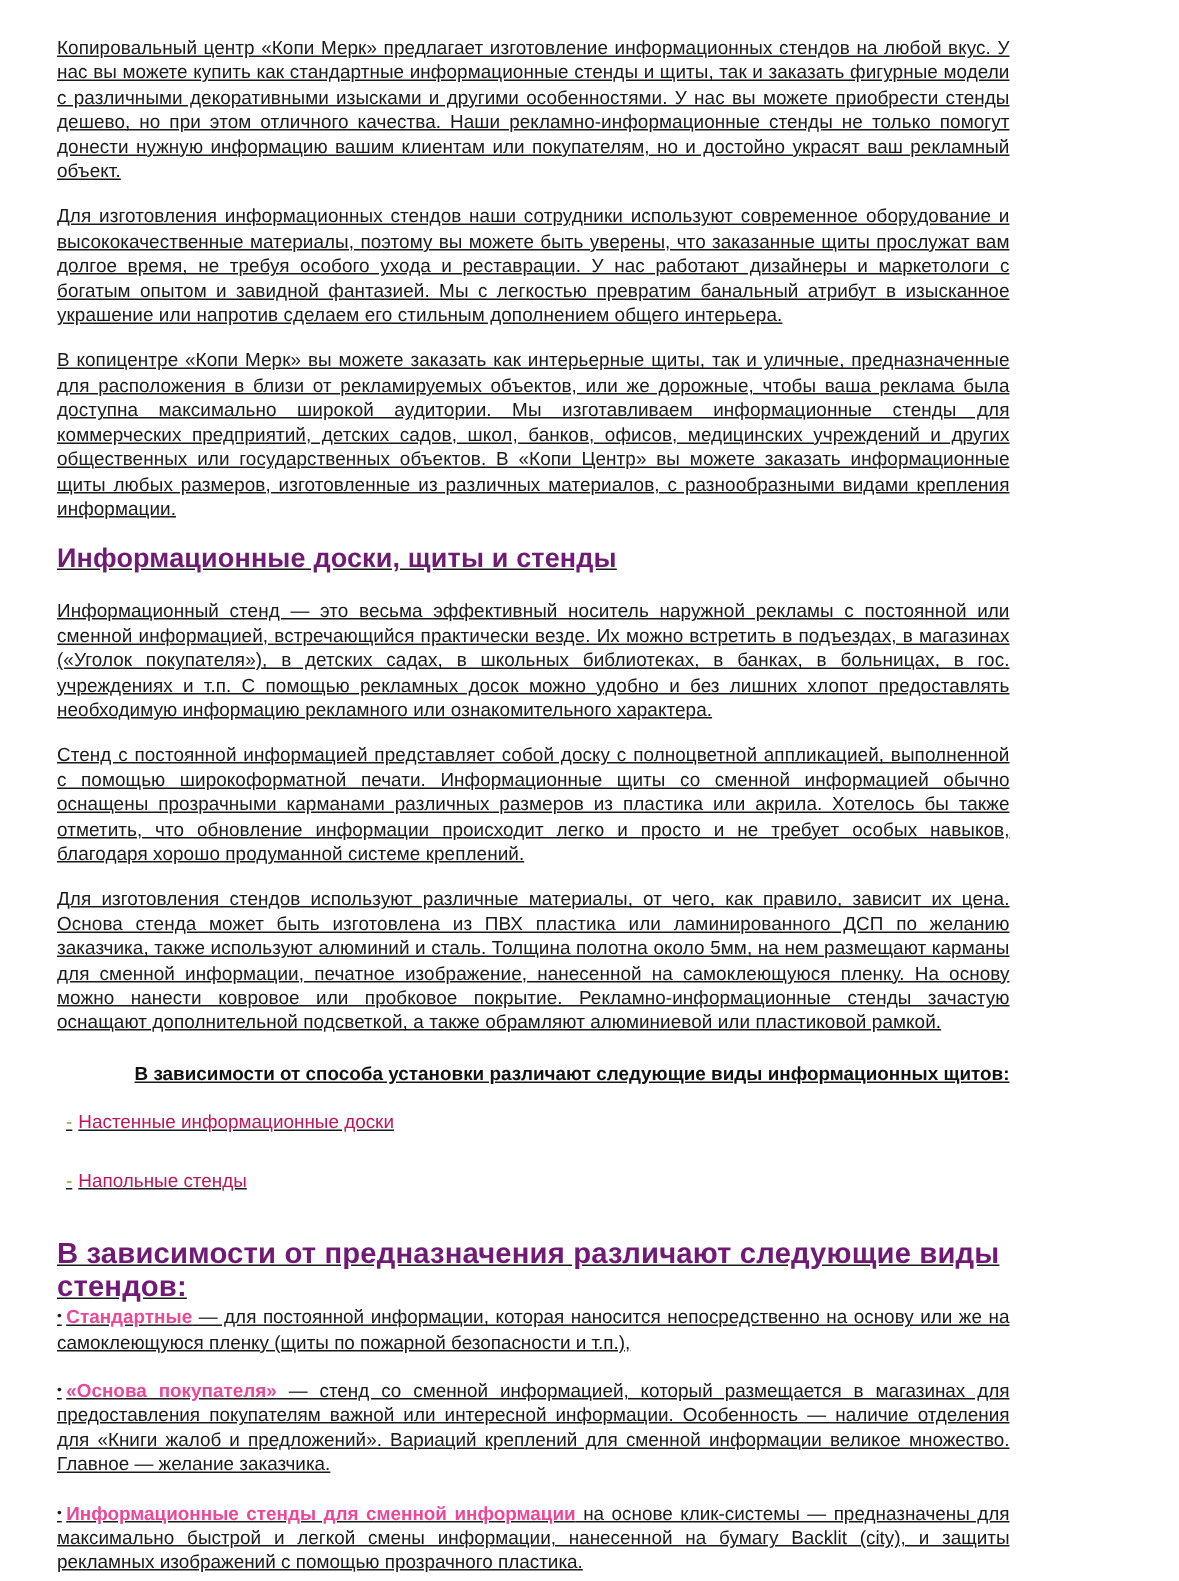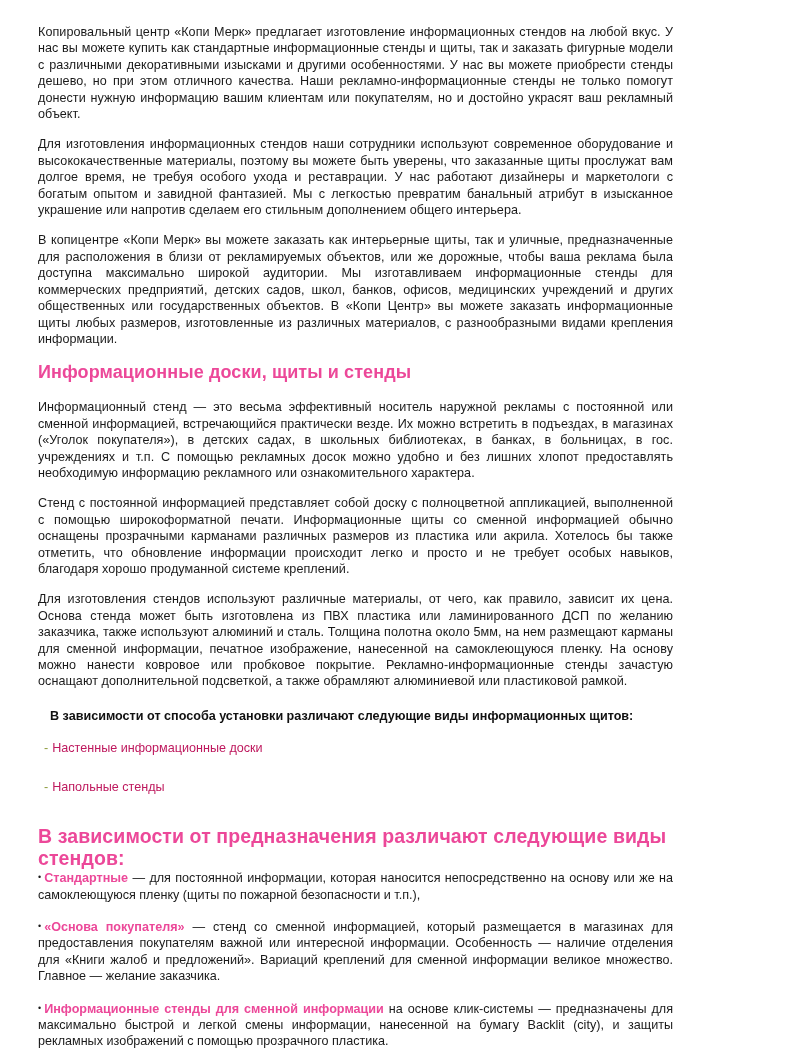--- a/index.html
+++ b/index.html
@@ -13,50 +13,51 @@
     font-family: "Liberation Sans", sans-serif;
     color: #1a1a1a;
     overflow: hidden;
   }
   #page {
     box-sizing: border-box;
     width: 703px;
     height: 1054px;
     padding: 24px 30px 0 38px;
     background: #ffffff;
+    text-decoration: underline;
   }
   p.body-text {
     margin: 0 0 14px 0;
     font-size: 12.6px;
     line-height: 16.4px;
     text-align: justify;
     text-justify: inter-word;
     color: #1a1a1a;
     letter-spacing: 0.05px;
   }
   p.body-text.tight-top { margin-top: 0; }
   h2.section-heading {
     margin: 14px 0 16px 0;
     font-size: 18px;
     line-height: 22px;
     font-weight: bold;
-    color: #ec4899;
+    color: #701a75;
     letter-spacing: 0.1px;
   }
   h2.section-heading.big {
     font-size: 19.5px;
     margin: 30px 0 0 0;
   }
   p.bold-lead {
     margin: 18px 0 16px 12px;
     font-size: 12.6px;
     line-height: 16.4px;
     font-weight: bold;
     color: #111111;
-    text-align: left;
+    text-align: right;
   }
   ul.link-list {
     list-style: none;
     margin: 0 0 0 0;
     padding: 0;
   }
   ul.link-list li {
     margin: 0 0 23px 0;
     font-size: 12.6px;
     line-height: 16px;

